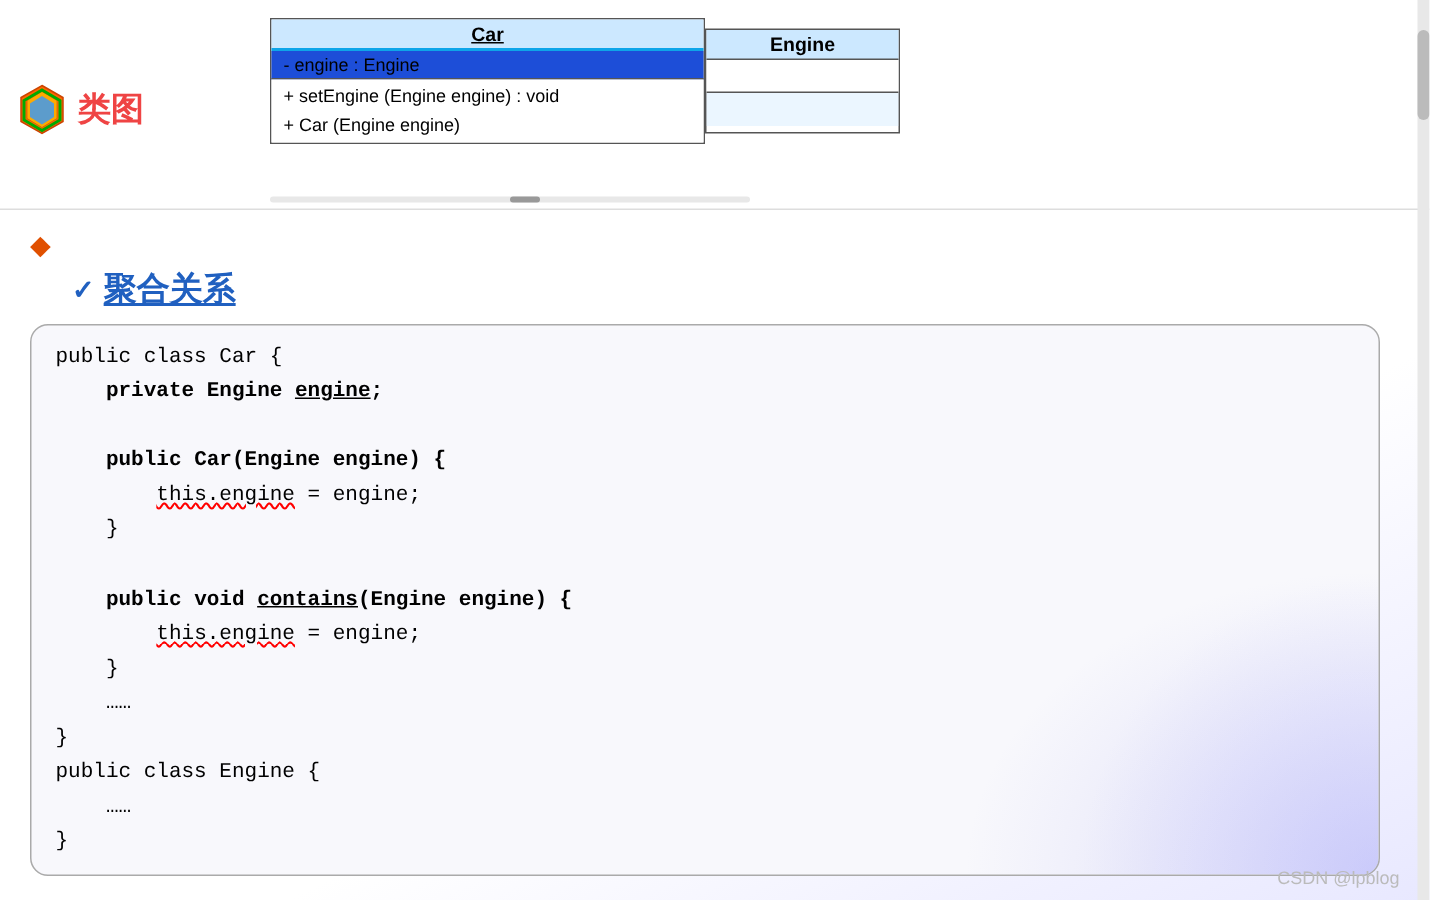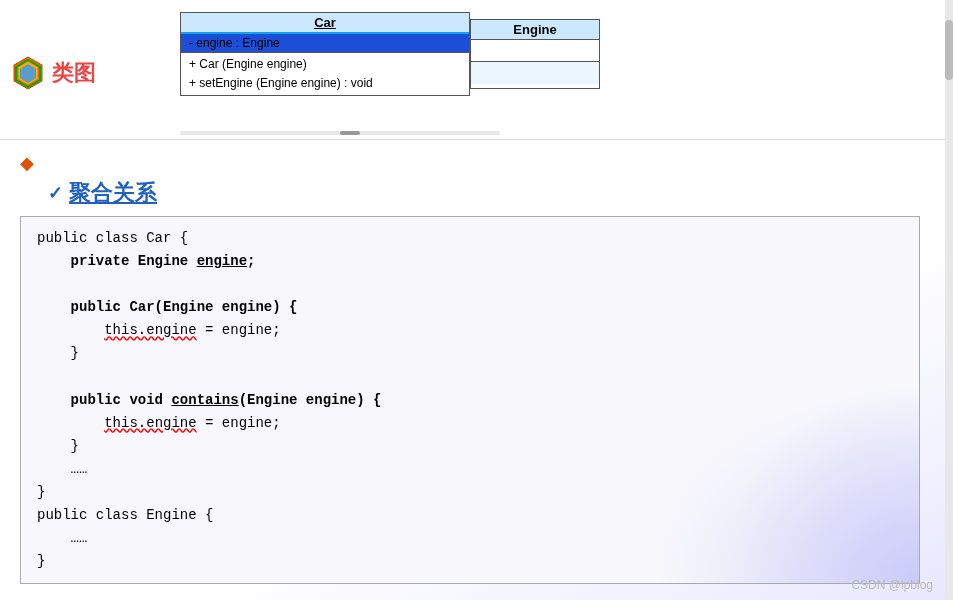--- a/index.html
+++ b/index.html
@@ -208,22 +208,22 @@
     </svg>
     <span class="logo-text">类图</span>
   </div>
 
   <div style="position: absolute; top: 12px; left: 180px; display: flex; align-items: center;">
 
     <div class="uml-class" style="min-width: 290px;">
       <div class="uml-class-header" style="background:#cce8ff; border-bottom:2px solid #0ea5e9; padding:2px 8px; text-align:center; font-size:13px; font-weight:bold;text-decoration:underline;">Car</div>
       <div class="uml-class-attrs" style="padding:2px 8px; font-size:12px; border-bottom:1px solid #555; background:#1d4ed8;">- engine : Engine</div>
       <div class="uml-class-methods" style="padding:2px 8px; font-size:12px; background:#fff;">
+        <span class="uml-class-method-line" style="display:block; line-height:1.6;">+ setEngine (Engine engine) : void</span>
         <span class="uml-class-method-line" style="display:block; line-height:1.6;">+ Car (Engine engine)</span>
-        <span class="uml-class-method-line" style="display:block; line-height:1.6;">+ setEngine (Engine engine) : void</span>
       </div>
     </div>
 
 
     <div style="border:1px solid #555; min-width: 130px; min-height: 70px;">
       <div style="background:#cce8ff; border-bottom:1px solid #555; padding:2px 8px; text-align:center; font-size:13px; font-weight:bold;">Engine</div>
       <div style="height:22px; border-bottom:1px solid #555; background:#fff;"></div>
       <div style="height:22px; background:#cce8ff; opacity:0.4;"></div>
     </div>
 
@@ -238,21 +238,21 @@
 
   <div class="section-title" style="display:flex; align-items:center; gap:8px; margin-bottom:4px;">
     <span class="diamond-bullet" style="color:#e05000; font-size:18px;">◆</span>
   </div>
 
   <div class="subsection-title" style="display:flex; align-items:center; gap:6px; margin-left:28px; margin-bottom:8px;">
     <span class="check-mark" style="color:#2060c0; font-size:18px; font-weight:bold;">✓</span>
     <span class="subsection-title-text" style="font-size:22px; font-weight:bold; color:#2060c0;text-decoration:underline;">聚合关系</span>
   </div>
 
-  <div class="code-block" style="background:#f8f8fc; border:1px solid #aaa; border-radius:0; padding:10px 16px;
+  <div class="code-block" style="background:#f8f8fc; border:1px solid #aaa; border-radius:12px; padding:10px 16px;
               font-family:'Courier New',monospace; font-size:14px; line-height:1.65; color:#000;
               position:relative; overflow:hidden; max-width: 900px;">
 
     <div style="position:absolute; bottom:0; right:0; width:300px; height:220px;
                 background: radial-gradient(ellipse at bottom right, rgba(160,160,240,0.35) 0%, transparent 65%);
                 pointer-events:none;"></div>
 
     <span class="code-line" style="display:block; white-space:pre;">public class Car {</span>
     <span class="code-line" style="display:block; white-space:pre;">    <span class="code-bold" style="font-weight:bold;">private Engine <span class="code-underline" style="text-decoration:underline;">engine</span>;</span></span>
     <span class="code-line" style="display:block; white-space:pre;"> </span>

